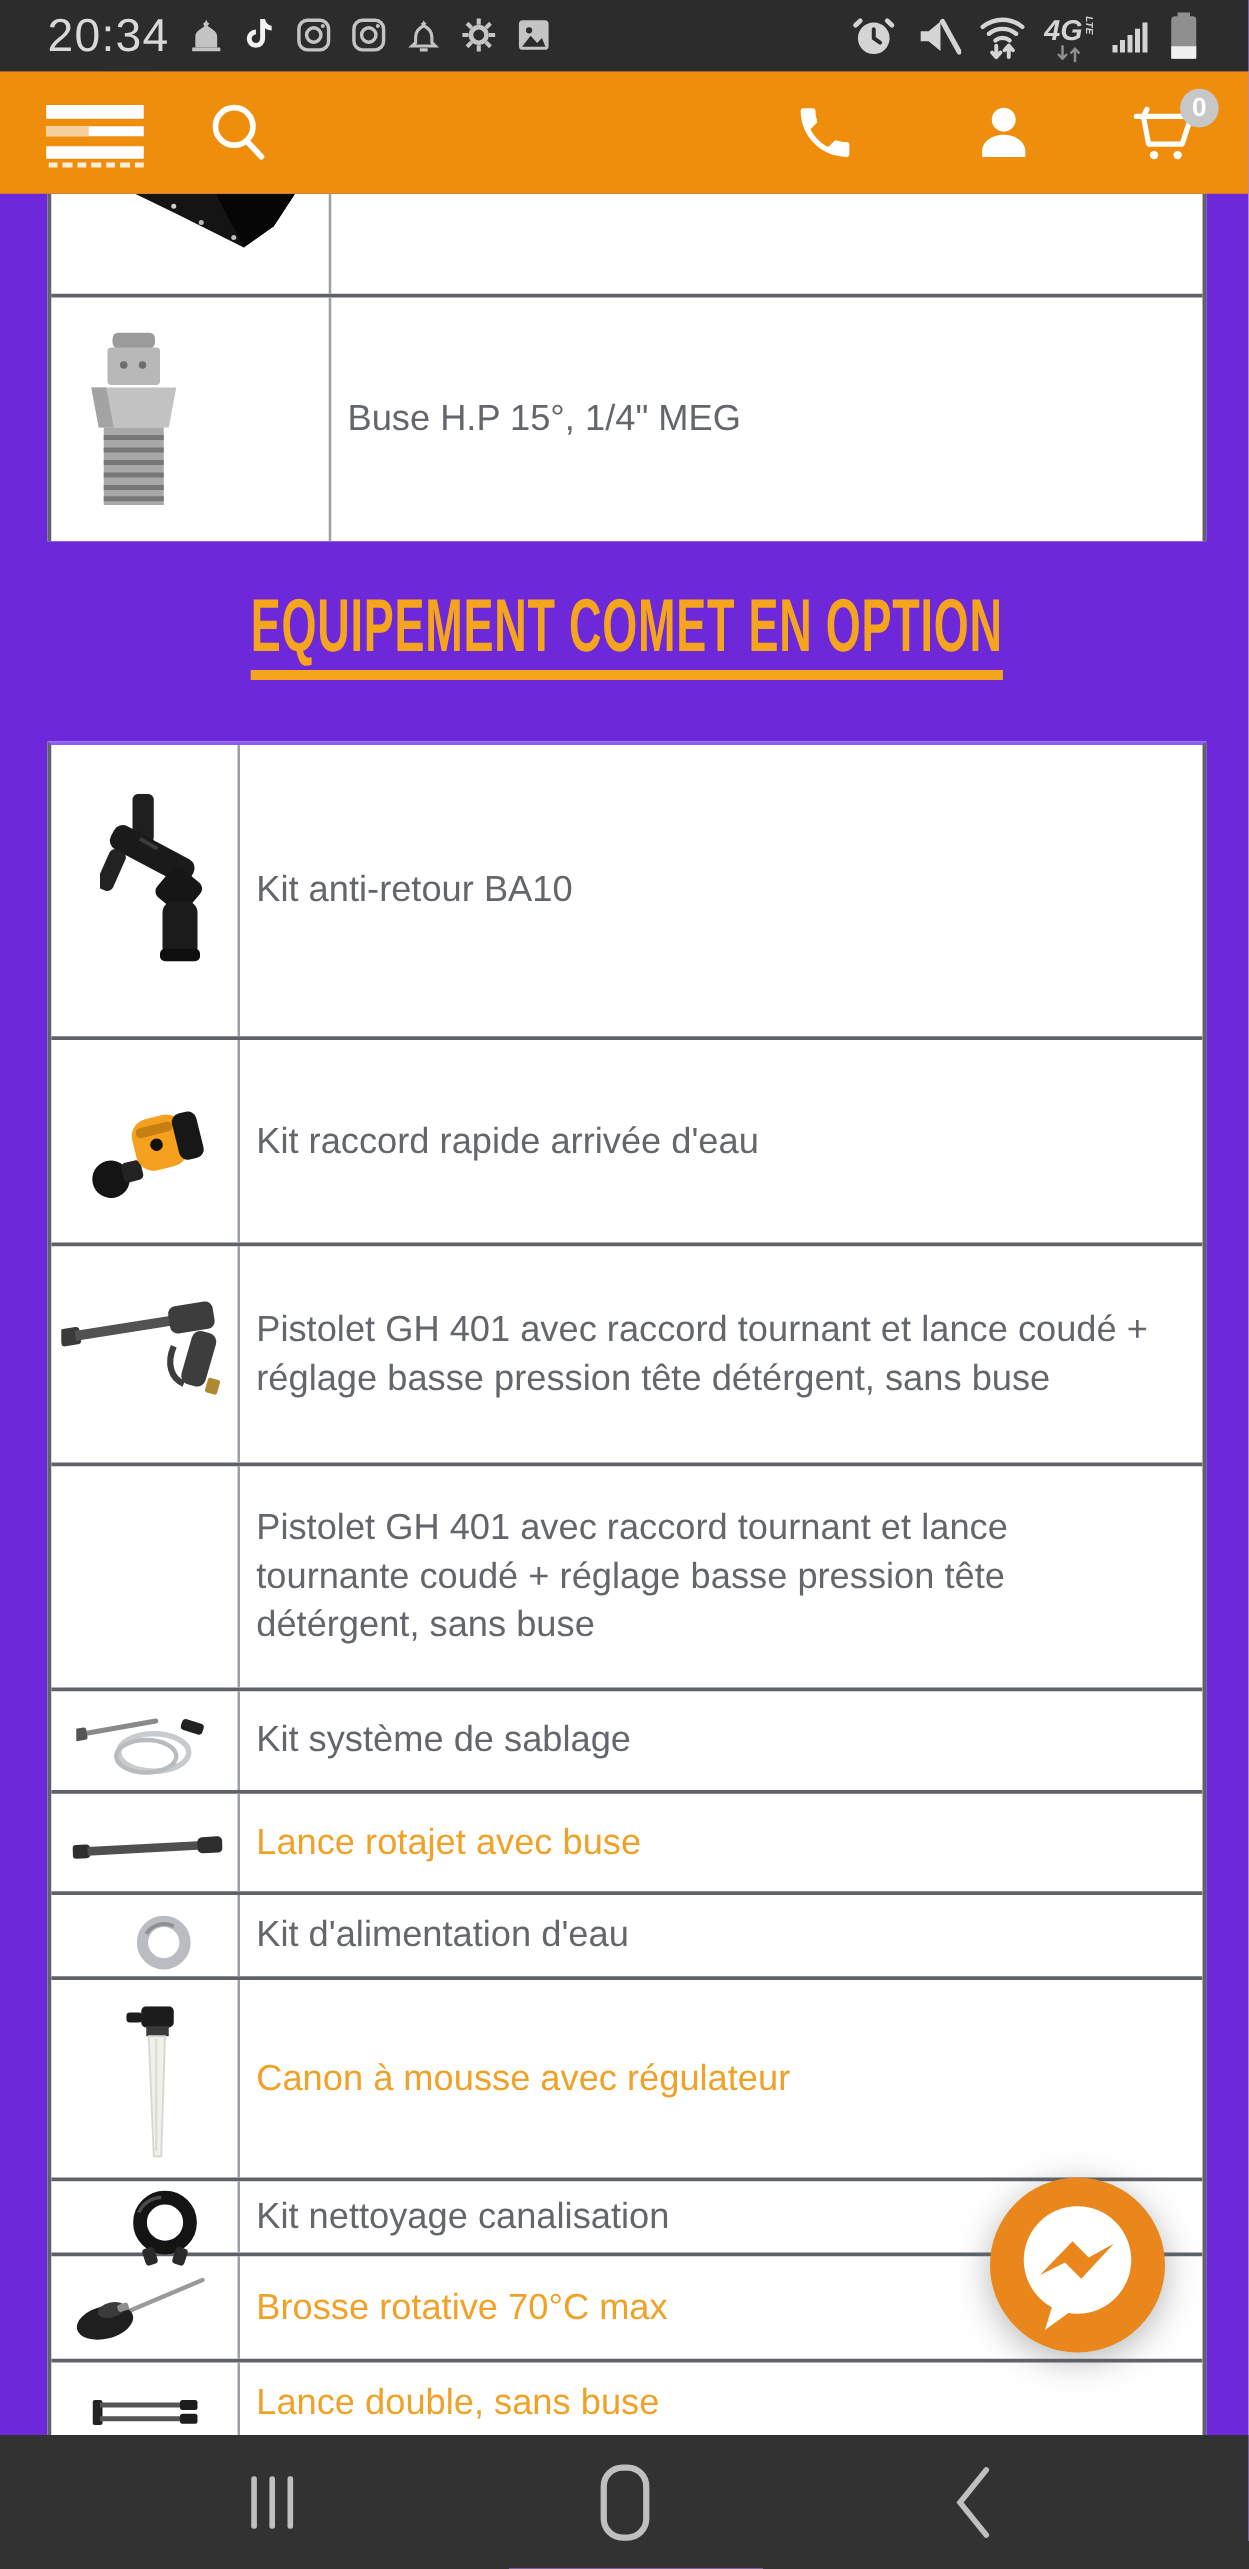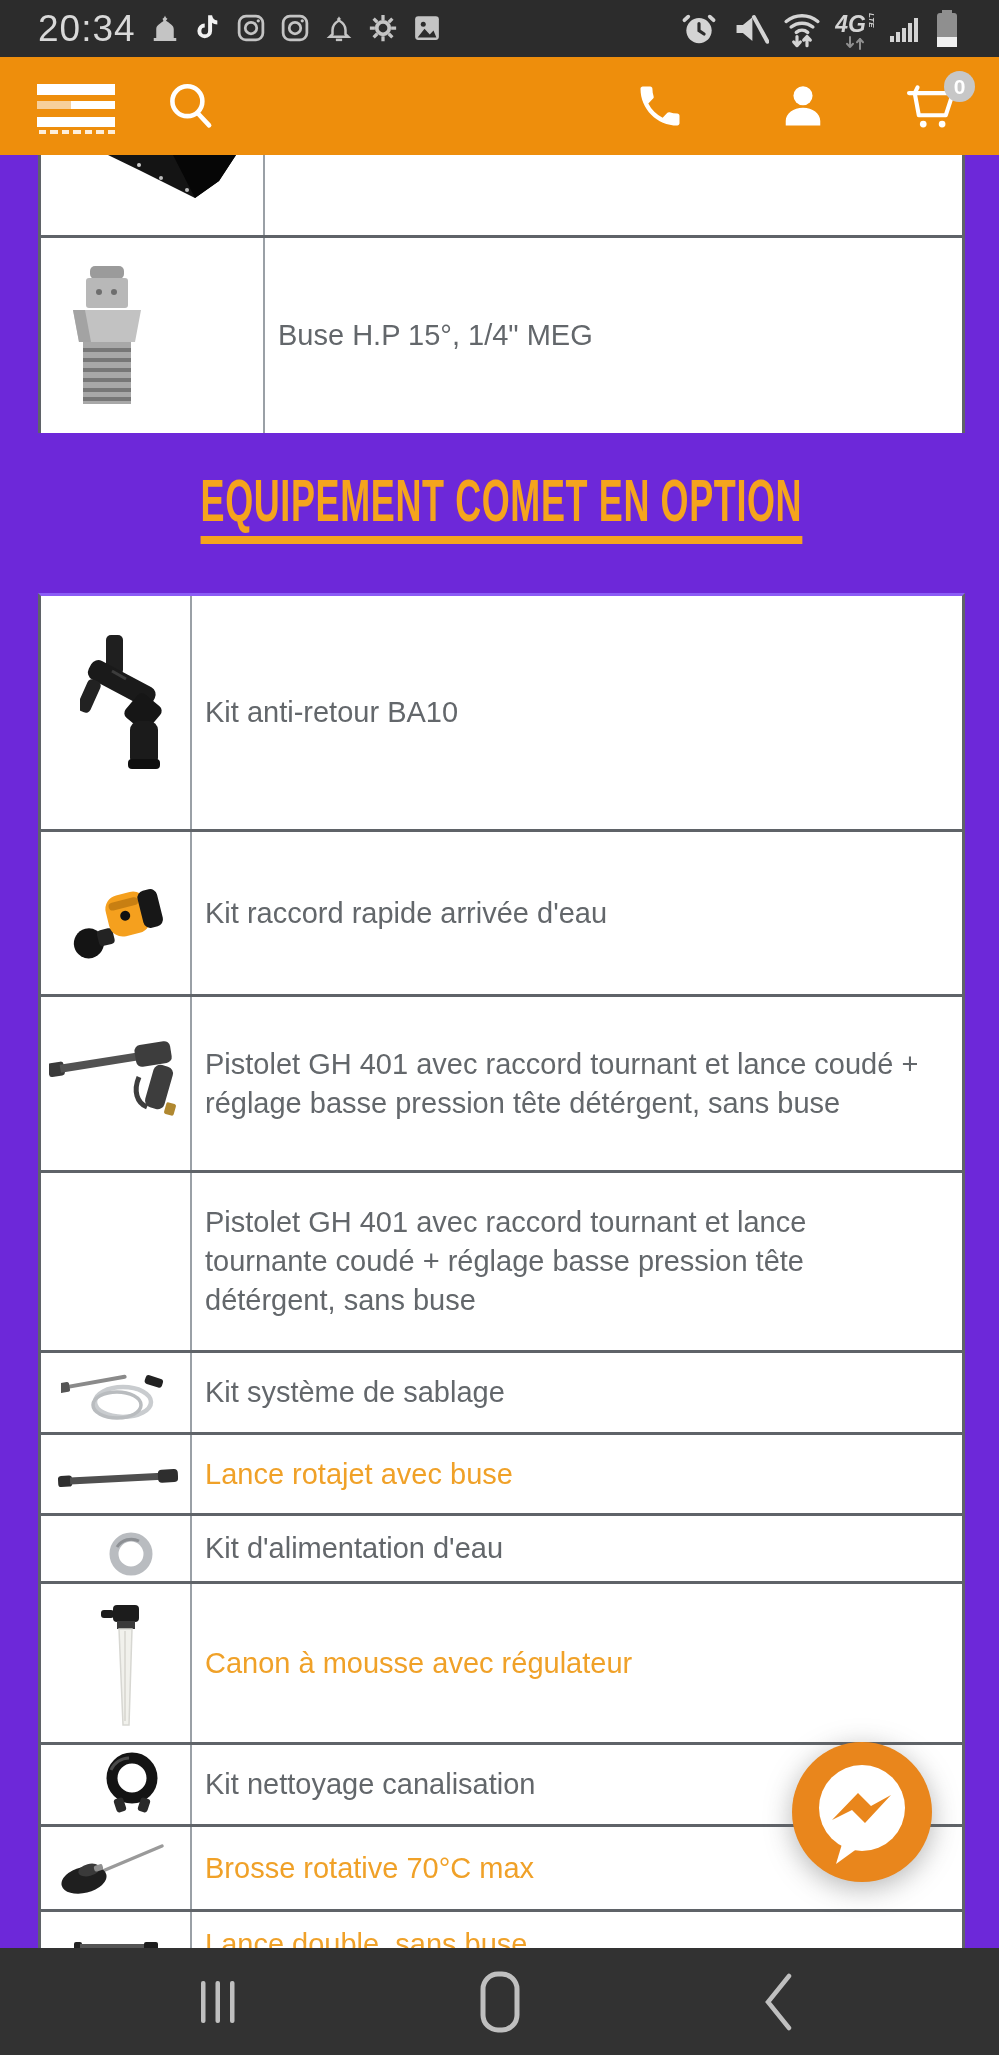--- a/index.html
+++ b/index.html
@@ -365,21 +365,21 @@
           <rect x="16" y="16" width="18" height="8" fill="#3a3a3a"></rect>
           <polygon points="18,24 31,24 28,120 22,120" fill="#f1f1ec" stroke="#d7d7d2" stroke-width="1.5"></polygon>
           <path d="M24 26v90" stroke="#dddcd6" stroke-width="2"></path>
         </svg>
       </div>
       <div class="cell-text">
           <span>Canon à mousse avec régulateur</span>
         </div>
     </div>
 
-    <div class="trow" style="height:82px;">
+    <div class="trow" style="height:60px;">
       <div class="cell-img">
         <svg style="left:58px;top:3px;" width="66" height="72" viewBox="0 0 66 72">
           <circle cx="33" cy="30" r="20" fill="none" stroke="#141414" stroke-width="11"></circle>
           <rect x="16" y="50" width="10" height="14" rx="3" fill="#2a2a2a" transform="rotate(-18 21 57)"></rect>
           <rect x="40" y="50" width="10" height="14" rx="3" fill="#2a2a2a" transform="rotate(18 45 57)"></rect>
           <path d="M12 22a20 20 0 0 1 18-12" stroke="#4a4a4a" stroke-width="3" fill="none"></path>
         </svg>
       </div>
       <div class="cell-text">
           <span>Kit nettoyage canalisation</span>

